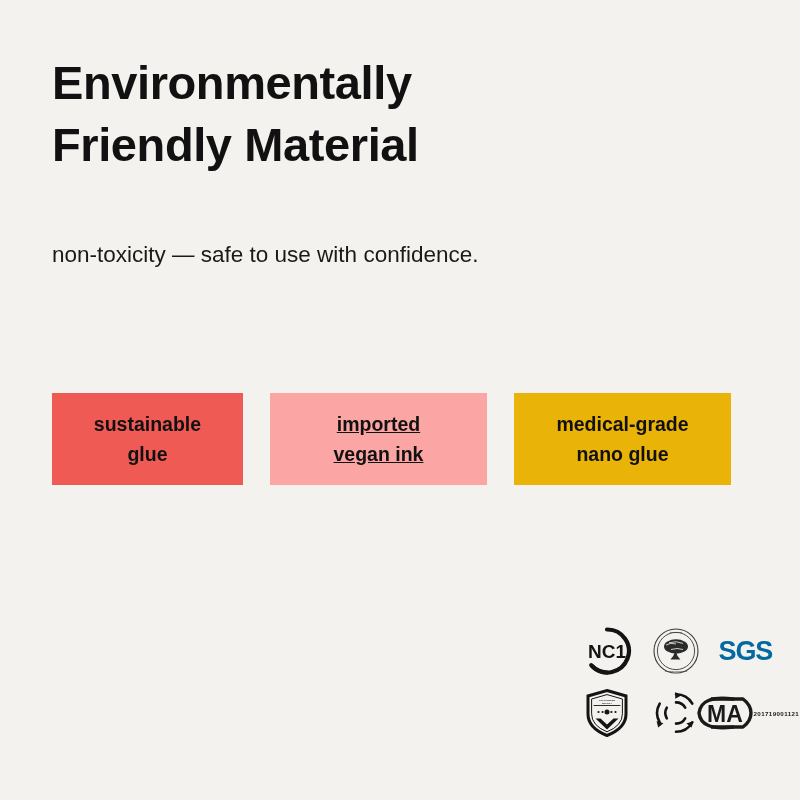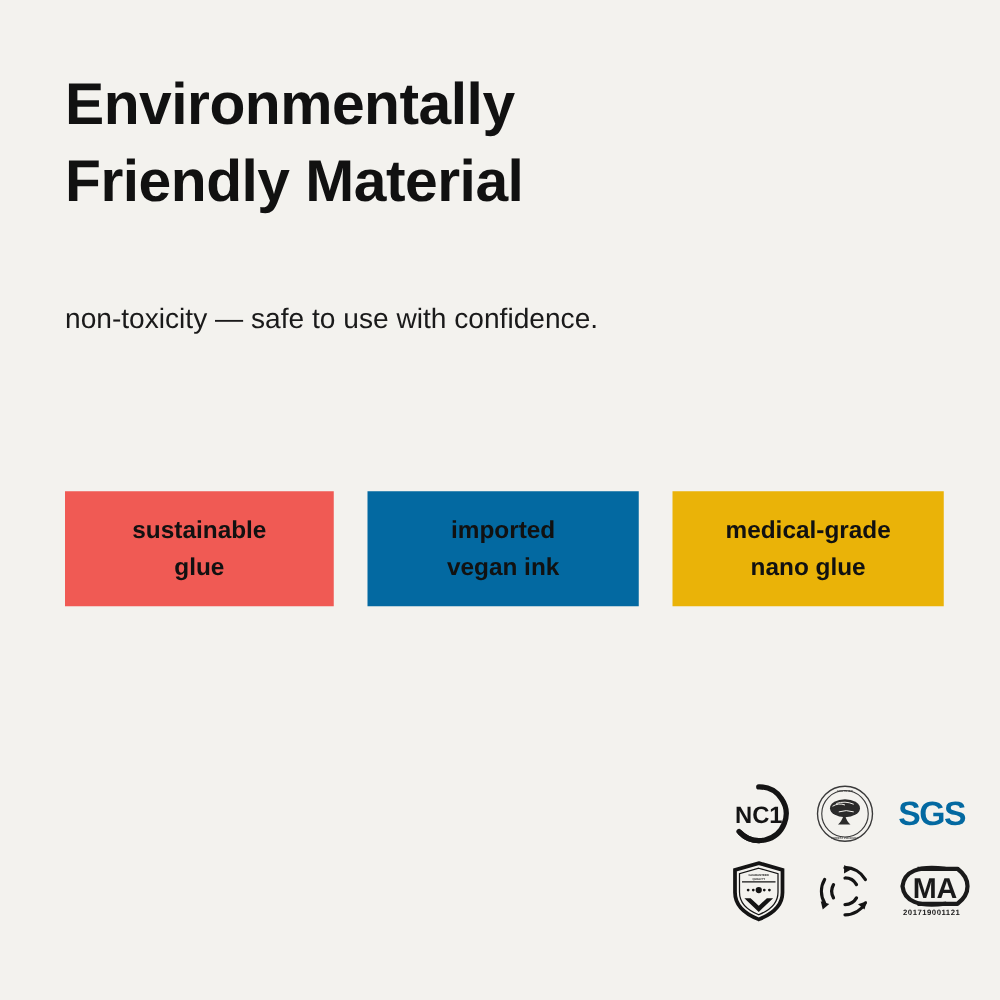--- a/index.html
+++ b/index.html
@@ -90,21 +90,21 @@
     align-items: center;
     justify-content: center;
     font-size: 19.5px;
     font-weight: 700;
     line-height: 1.56;
     color: #111111;
     text-align: center;
   }
   .chip .l1, .chip .l2 { display: block; }
 
-  .chip-0 { width: 215px; }
+  .chip-0 { width: 191px; }
   .chip-1 { width: 217px; }
   .chip-2 { width: 217px; }
 
   
   .certs {
     position: absolute;
     left: 572px;
     top: 620px;
     width: 208px;
     display: grid;
@@ -127,21 +127,21 @@
   .cert-sgs {
     font-family: "Liberation Sans", sans-serif;
     font-weight: 700;
     font-size: 27px;
     letter-spacing: -1.2px;
     color: #0369a1;
     line-height: 1;
   }
   .cert-ma-wrap {
     display: flex;
-    flex-direction: column;
+    flex-direction: row;
     align-items: center;
     justify-content: center;
     text-align: center;
   }
   .cert-ma-code {
     font-family: "Liberation Sans", sans-serif;
     font-size: 6.2px;
     font-weight: 700;
     letter-spacing: 0.4px;
     color: #1a1a1a;
@@ -164,21 +164,21 @@
     <span class="line">non-toxicity — safe to use with confidence.</span>
   </p>
 
   <div class="chips">
 
     <div class="chip chip-0" style="background: rgb(240, 90, 84);">
       <span class="l1">sustainable</span>
       <span class="l2">glue</span>
     </div>
 
-    <div class="chip chip-1" style="background: #0369a1;">
+    <div class="chip chip-1" style="background: #fca5a5; text-decoration: underline;">
       <span class="l1">imported</span>
       <span class="l2">vegan ink</span>
     </div>
 
     <div class="chip chip-2" style="background: #eab308;">
       <span class="l1">medical-grade</span>
       <span class="l2">nano glue</span>
     </div>
 
   </div>

